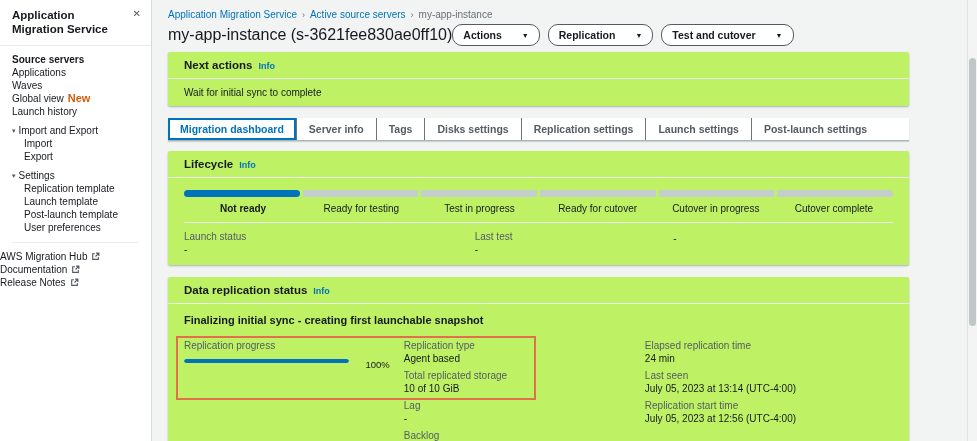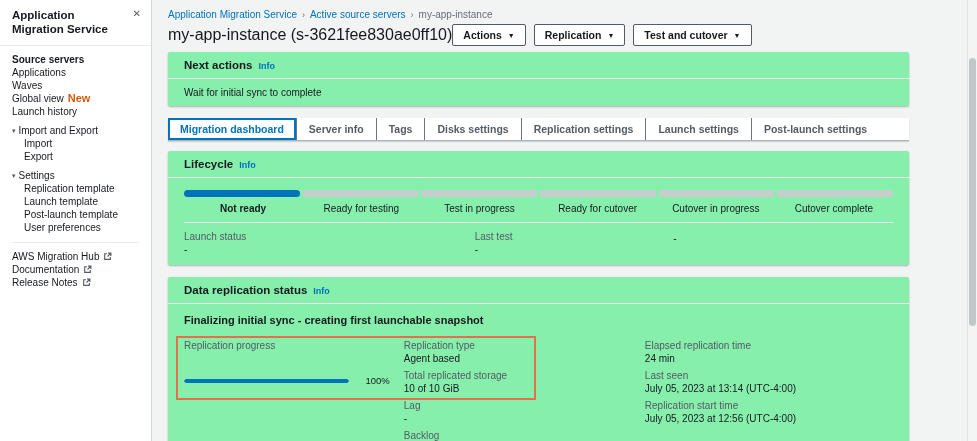--- a/index.html
+++ b/index.html
@@ -13,35 +13,35 @@
   .sidebar-title{font-size:11.5px;font-weight:700;line-height:1.25;width:108px}
   .close-btn{color:#545b64;font-size:10px;line-height:12px;cursor:pointer}
   .nav{padding:7px 0 8px}
   .nav-item{display:block;padding:0 12px;line-height:13px;color:#16191f;cursor:pointer;white-space:nowrap}
   .nav-item.active{font-weight:700}
   .badge-new{color:#d45b07;font-weight:700;font-size:11px;margin-left:4px}
   .nav-section{padding:0 12px;line-height:13px;margin-top:6px;cursor:pointer;white-space:nowrap}
   .nav-section .tri{font-size:7px;color:#545b64;margin-right:3px;display:inline-block;vertical-align:1px}
   .nav-sub{display:block;padding:0 12px 0 24px;line-height:13px;color:#16191f;cursor:pointer;white-space:nowrap}
   .nav-divider{border-top:1px solid #eaeded;margin:8px 12px 7px}
-  .ext-link{display:flex;align-items:center;gap:4px;padding:0 12px;line-height:13px;color:#16191f;cursor:pointer;white-space:nowrap}
+  .ext-link{display:flex;align-items:center;gap:4px;padding:0 0;line-height:13px;color:#16191f;cursor:pointer;white-space:nowrap}
 
   
   .main{flex:1;position:relative;overflow:hidden;padding-right:10px}
   .breadcrumb{padding:9px 16px 0;display:flex;align-items:center;gap:5px}
   .crumb-link{color:#0073bb;cursor:pointer}
   .crumb-sep{color:#687078;font-size:9px}
   .crumb-current{color:#687078}
   .title-row{display:flex;align-items:center;padding:4px 16px 6px}
   .page-title{font-size:16px;font-weight:400;color:#16191f}
   .header-buttons{display:flex;gap:8px}
-  .btn{background:#fff;border:1px solid #545b64;border-radius:2px;padding:4px 10px;font-size:10.5px;font-weight:700;color:#16191f;display:flex;align-items:center;gap:6px;cursor:pointer;font-family:inherit}
+  .btn{background:#fff;border:1px solid #545b64;border-radius:10px;padding:4px 10px;font-size:10.5px;font-weight:700;color:#16191f;display:flex;align-items:center;gap:20px;cursor:pointer;font-family:inherit}
   .btn .caret{font-size:7px;line-height:1}
 
-  .card{background:#86efac;margin:0 16px 12px;border-radius:2px;box-shadow:0 1px 2px rgba(0,28,36,.3)}
+  .card{background:#bef264;margin:0 16px 12px;border-radius:2px;box-shadow:0 1px 2px rgba(0,28,36,.3)}
   .card-header{padding:7px 16px;border-bottom:1px solid #eaeded;display:flex;align-items:baseline;gap:6px}
   .card-title{font-size:11.5px;font-weight:700}
   .info-link{font-size:9px;color:#0073bb;font-weight:700;cursor:pointer}
   .card-body{padding:8px 16px 8px}
 
   
   .tabs{display:flex;background:#fff;margin:0 16px 10px;border-bottom:1px solid #aab7b8;box-shadow:0 1px 1px rgba(0,28,36,.15)}
   .tab{padding:5px 12px;font-size:10.5px;font-weight:700;color:#545b64;cursor:pointer}
   .tab:not(:last-child){border-right:1px solid #737373}
   .tab.active{color:#0073bb;box-shadow:inset 0 0 0 2px #0073bb}
@@ -57,21 +57,21 @@
   .stage-label{flex:1;text-align:center;padding-top:2px;color:#16191f}
   .stage-label.active{font-weight:700}
   .lifecycle-fields{display:grid;grid-template-columns:41% 28% 31%;border-top:1px solid #eaeded;margin-top:8px;padding-top:8px}
   .field-label{color:#545b64}
   .field-value{color:#16191f;margin-top:2px}
 
   
   .drs-body{position:relative;padding:10px 16px 14px}
   .drs-heading{font-size:11px;font-weight:700;margin-bottom:14px}
   .drs-grid{display:grid;grid-template-columns:31% 34% 35%}
-  .progress-row{display:flex;align-items:center;gap:16px;margin-top:24px;padding-right:14px}
+  .progress-row{display:flex;align-items:flex-start;gap:16px;margin-top:8px;padding-right:14px}
   .progress-track{flex:1;height:4px;background:#d5dbdb;border-radius:2px;overflow:hidden}
   .progress-fill{height:100%;background:#0073bb;border-radius:2px;width:0}
   .progress-pct{font-size:9.5px;color:#16191f}
   .highlight-box{position:absolute;border:2px solid #e0714a;left:8px;top:32px;width:360px;height:64px;pointer-events:none}
   .fp{margin-bottom:6px}
   .fp .field-value{margin-top:2px}
   .fp + .fp{margin-top:6px}
 
   
   .scrollbar{position:absolute;right:0;top:0;width:10px;height:441px;background:#f4f4f4;border-left:1px solid #e2e2e2}

